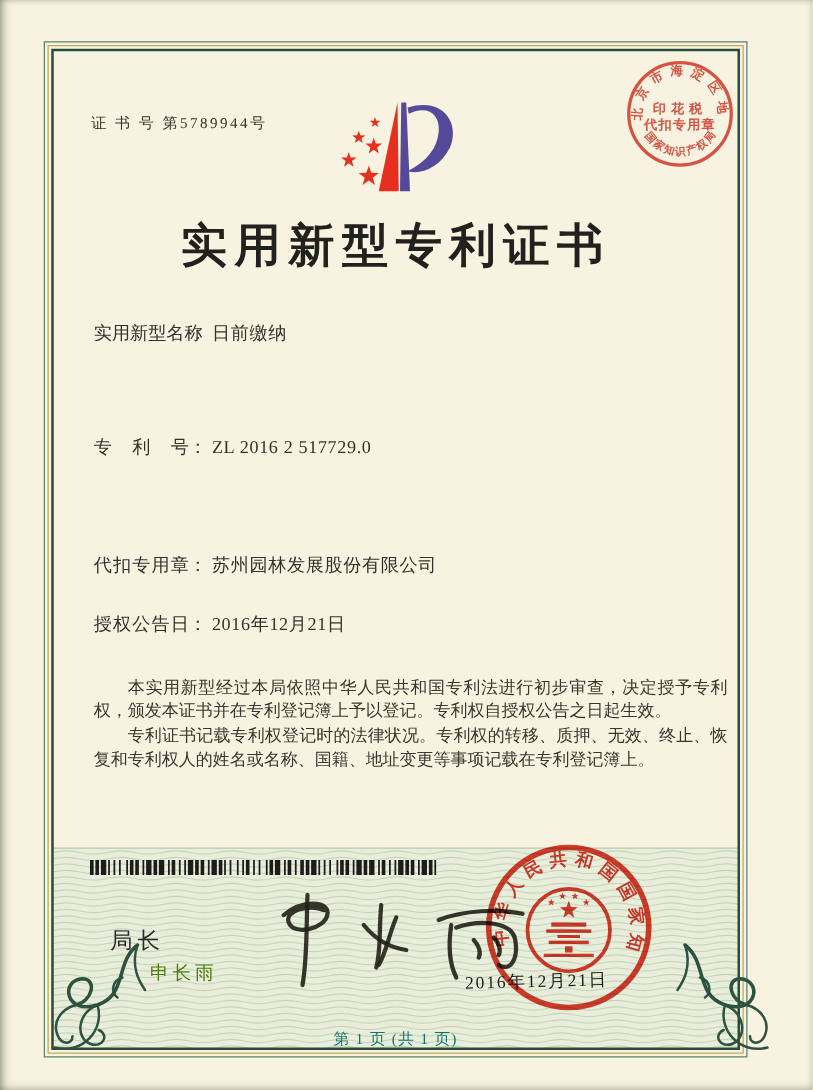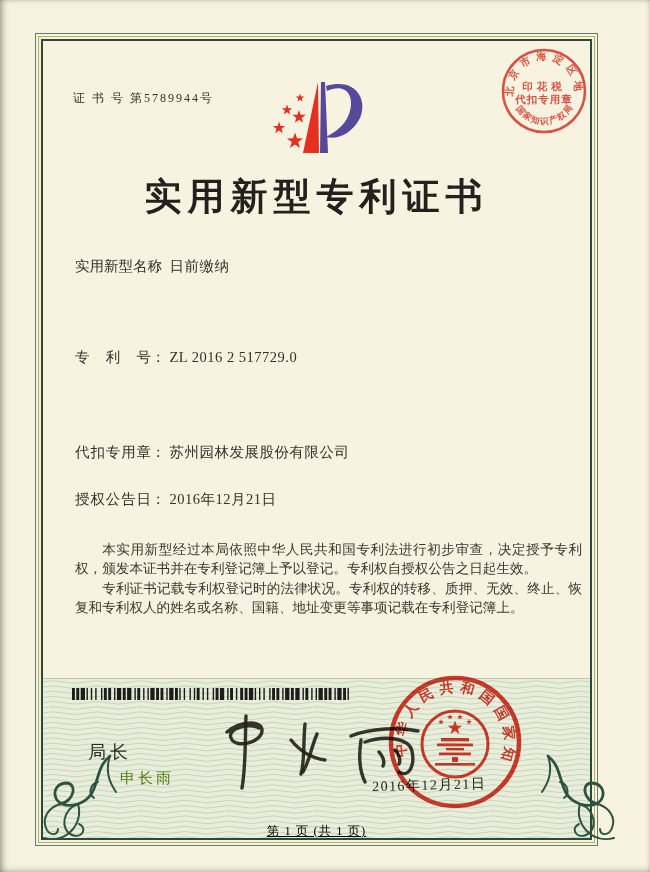--- a/index.html
+++ b/index.html
@@ -53,21 +53,21 @@
   .stamp .ring{fill:none;stroke:#d84538;stroke-width:2.6;}
   .stamp text{fill:#d84538;font-family:"Liberation Serif","DejaVu Serif",serif;font-weight:bold;}
   
   .flourish path{fill:none;stroke:#2e5240;stroke-width:2;stroke-linecap:round;}
   .flourish .fat{stroke-width:2.8;}
   
   .logo{left:262px;top:62px;}
   .logo .red{fill:#e5301f;}
   .logo .purple{fill:#554a99;}
   
-  .footer{left:35px;width:563px;top:823px;text-align:center;font-size:12.5px;color:#000000;letter-spacing:1px;text-decoration:underline;}
+  .footer{left:35px;width:563px;top:823px;text-align:center;font-size:12.5px;color:#0f766e;letter-spacing:1px;}
 </style>
 </head>
 <body>
 
 <div class="page">
 
   <div class="band abs">
     <svg id="waves" width="548" height="162">
         <path d="M0 3.0 q11 -2.6 22 0 q11 2.6 22 0 q11 -2.6 22 0 q11 2.6 22 0 q11 -2.6 22 0 q11 2.6 22 0 q11 -2.6 22 0 q11 2.6 22 0 q11 -2.6 22 0 q11 2.6 22 0 q11 -2.6 22 0 q11 2.6 22 0 q11 -2.6 22 0 q11 2.6 22 0 q11 -2.6 22 0 q11 2.6 22 0 q11 -2.6 22 0 q11 2.6 22 0 q11 -2.6 22 0 q11 2.6 22 0 q11 -2.6 22 0 q11 2.6 22 0 q11 -2.6 22 0 q11 2.6 22 0 q11 -2.6 22 0"></path>
         <path d="M0 8.2 q11 -2.6 22 0 q11 2.6 22 0 q11 -2.6 22 0 q11 2.6 22 0 q11 -2.6 22 0 q11 2.6 22 0 q11 -2.6 22 0 q11 2.6 22 0 q11 -2.6 22 0 q11 2.6 22 0 q11 -2.6 22 0 q11 2.6 22 0 q11 -2.6 22 0 q11 2.6 22 0 q11 -2.6 22 0 q11 2.6 22 0 q11 -2.6 22 0 q11 2.6 22 0 q11 -2.6 22 0 q11 2.6 22 0 q11 -2.6 22 0 q11 2.6 22 0 q11 -2.6 22 0 q11 2.6 22 0 q11 -2.6 22 0"></path>

